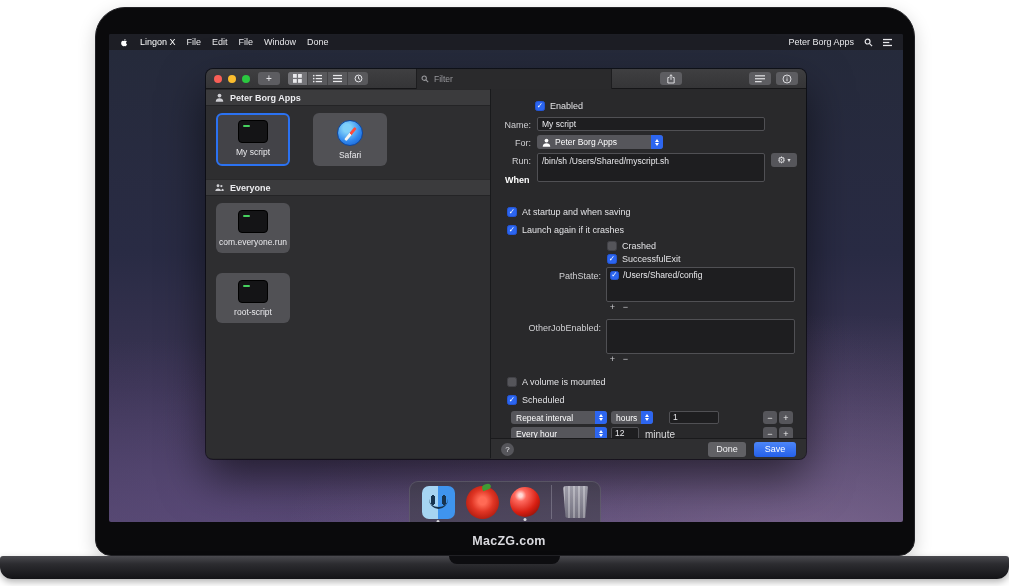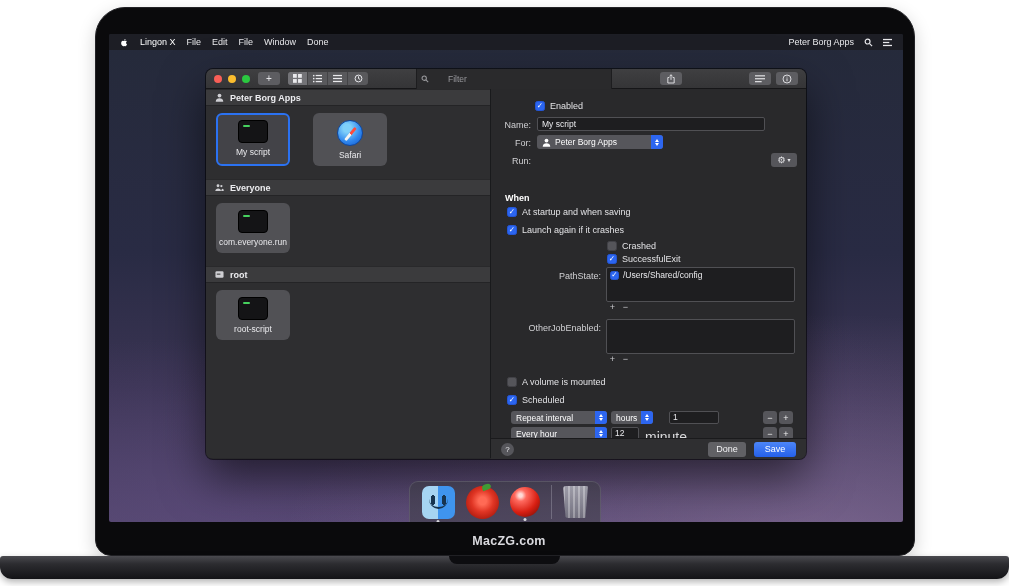--- a/index.html
+++ b/index.html
@@ -35,21 +35,21 @@
 .light{width:8px;height:8px;border-radius:50%;display:inline-block}
 .light.red{background:#f95f57}.light.yellow{background:#fbbd2e}.light.green{background:#2bc840}
 .tbtn{height:13px;min-width:22px;background:#5d5d61;border-radius:3px;color:#e6e6e9;font-size:10px;line-height:12px;display:flex;align-items:center;justify-content:center}
 .tbtn svg{width:10px;height:10px}
 .seg{display:flex;border-radius:3px;overflow:hidden;background:#59595c}
 .segbtn{width:20px;height:13px;display:flex;align-items:center;justify-content:center;border-right:1px solid #434345;color:#e9e9ec}
 .segbtn:last-child{border-right:none}
 .segbtn.on{background:#737377}
 .segbtn svg{width:9px;height:9px;fill:#e9e9ec}
 .segbtn svg.st{fill:none;stroke:#e9e9ec;stroke-width:1.1}
-.searchfield{margin-left:40px;width:196px;height:25px;background:#2a2a2c;border:1px solid #1d1d1f;border-radius:4px;display:flex;align-items:center;gap:19px;padding:17px 4px}
+.searchfield{margin-left:40px;width:196px;height:25px;background:#2a2a2c;border:1px solid #1d1d1f;border-radius:4px;display:flex;align-items:center;gap:5px;padding:17px 4px}
 .searchfield svg{width:8px;height:8px;stroke:#9a9a9e;fill:none;stroke-width:1.3;flex:none}
 .searchfield input{flex:1;background:transparent;border:none;outline:none;color:#ddd;font-size:8.5px;font-family:inherit;min-width:0}
 .searchfield input::placeholder{color:#98989c}
 .tb-share{margin-left:40px}
 .tb-right{margin-left:auto;display:flex;gap:5px}
 .tbtn .ic-st{fill:none;stroke:#e6e6e9;stroke-width:1.1}
 
 
 .wincontent{display:flex;height:369px}
 .sidebar{width:285px;background:#2e2e30;border-right:1px solid #191a1c}
@@ -86,21 +86,21 @@
 .gearbtn .g{font-size:9px;line-height:1}
 .gearbtn .ch{font-size:6px;line-height:1}
 .whentitle{position:absolute;font-weight:bold;color:#fff}
 .listbox{position:absolute;background:#1e1e20;border:1px solid #505054;border-radius:2px;padding:2px 3px}
 .lrow{display:flex;align-items:center;gap:4px}
 .lrow .ltext{font-size:8.5px;color:#e9e9ec}
 .stepper{position:absolute;display:flex;gap:2px}
 .step{width:11px;height:9px;color:#c9c9cd;font-size:9px;line-height:8px;text-align:center}
 .srow-pop{height:13px}
 .sfield{position:absolute;background:#1e1e20;border:1px solid #505054;border-radius:2px;color:#e9e9ec;font-size:8.5px;padding:0 3px;height:13px;line-height:11px}
-.slabel{position:absolute;color:#d9d9db;font-size:14px}
+.slabel{position:absolute;color:#d9d9db;font-size:10px}
 .mini{position:absolute;width:14px;height:13px;background:#56565b;border-radius:3px;color:#eee;font-size:9px;display:flex;align-items:center;justify-content:center}
 .dfooter{position:absolute;left:0;right:0;top:349px;height:21px;background:#2f2f31;border-top:1px solid #1a1a1c;display:flex;align-items:center;padding:0 10px;gap:8px;z-index:5}
 .helpbtn{width:13px;height:13px;border-radius:50%;background:#56565b;color:#e9e9ec;font-size:8px;display:flex;align-items:center;justify-content:center}
 .btn{height:15px;border-radius:3px;font-size:9px;display:flex;align-items:center;justify-content:center;color:#f2f2f4}
 .btn.done{width:38px;background:#616165;margin-left:auto}
 .btn.save{width:42px;background:linear-gradient(#4c86f8,#2560ea);color:#fff}
 
 
 .dock{position:absolute;left:300px;top:447px;width:192px;height:41px;background:rgba(62,62,70,.55);border:1px solid rgba(130,130,140,.35);border-bottom:none;border-radius:9px 9px 0 0;display:flex;align-items:center;justify-content:center;gap:11px;padding:0 8px}
 .dslot{position:relative;display:flex;align-items:center;justify-content:center}
@@ -262,27 +262,20 @@
             <span>Everyone</span>
           </div>
           <div class="tiles">
             <div class="tile">
               <div class="ticon">
                   <i></i>
                 </div>
               <div class="tlabel">com.everyone.run</div>
             </div>
           </div>
-          <div class="sechead">
-            <svg viewBox="0 0 10 10">
-                <rect x="0.5" y="1.5" width="9" height="7" rx="1.4" fill="#cfcfd3"></rect>
-                <rect x="2" y="4" width="4" height="1.2" fill="#3b3b3d"></rect>
-              </svg>
-            <span>root</span>
-          </div>
           <div class="tiles">
             <div class="tile">
               <div class="ticon">
                   <i></i>
                 </div>
               <div class="tlabel">root-script</div>
             </div>
           </div>
         </div>
 
@@ -305,26 +298,27 @@
                 <path d="M0.8 9.6c0-2.4 1.9-3.7 4.2-3.7s4.2 1.3 4.2 3.7z"></path>
               </svg>
             <span class="ptext">Peter Borg Apps</span>
             <span class="popcap">
                 <b class="up"></b>
                 <b class="dn"></b>
               </span>
           </div>
 
           <span class="flabel" style="top:67px">Run:</span>
+          <div class="runbox" style="left:46px;top:64px;width:228px;height:29px">/bin/sh /Users/Shared/myscript.sh</div>
           <div class="gearbtn" style="left:280px;top:64px;width:26px">
             <span class="g">⚙</span>
             <span class="ch">▾</span>
           </div>
 
-          <span class="whentitle" style="left:14px;top:104px">When</span>
+          <span class="whentitle" style="left:14px;top:86px">When</span>
 
           <div class="cbrow" style="left:16px;top:118px">
             <span class="cb on">
                 <i>✓</i>
               </span>
             <span class="cblbl">At startup and when saving</span>
           </div>
           <div class="cbrow" style="left:16px;top:136px">
             <span class="cb on">
                 <i>✓</i>

